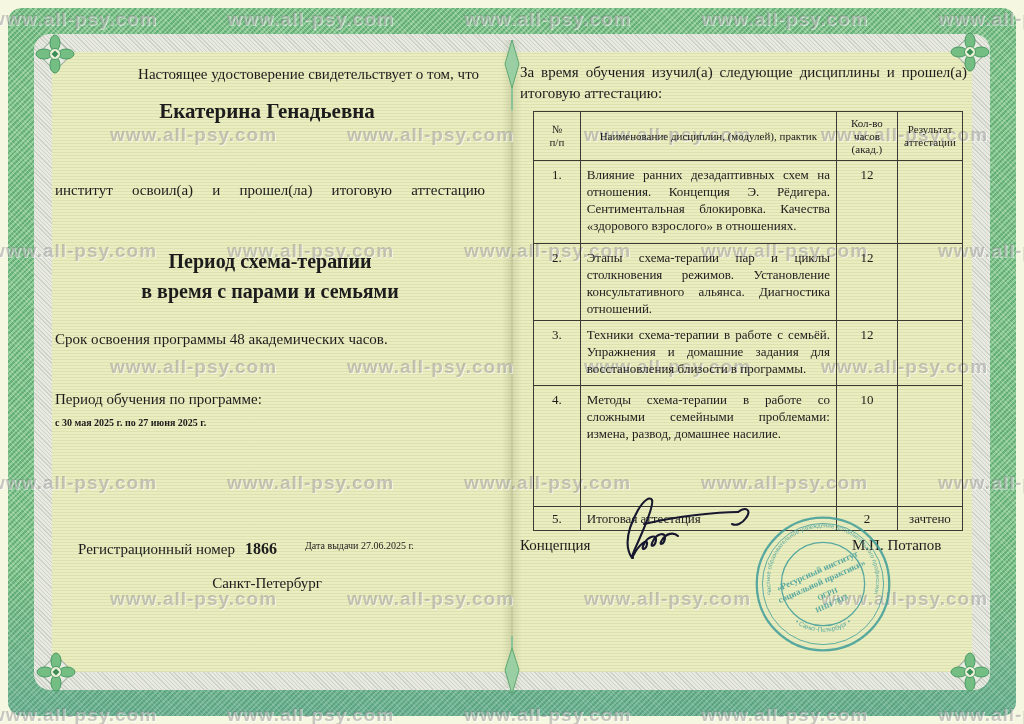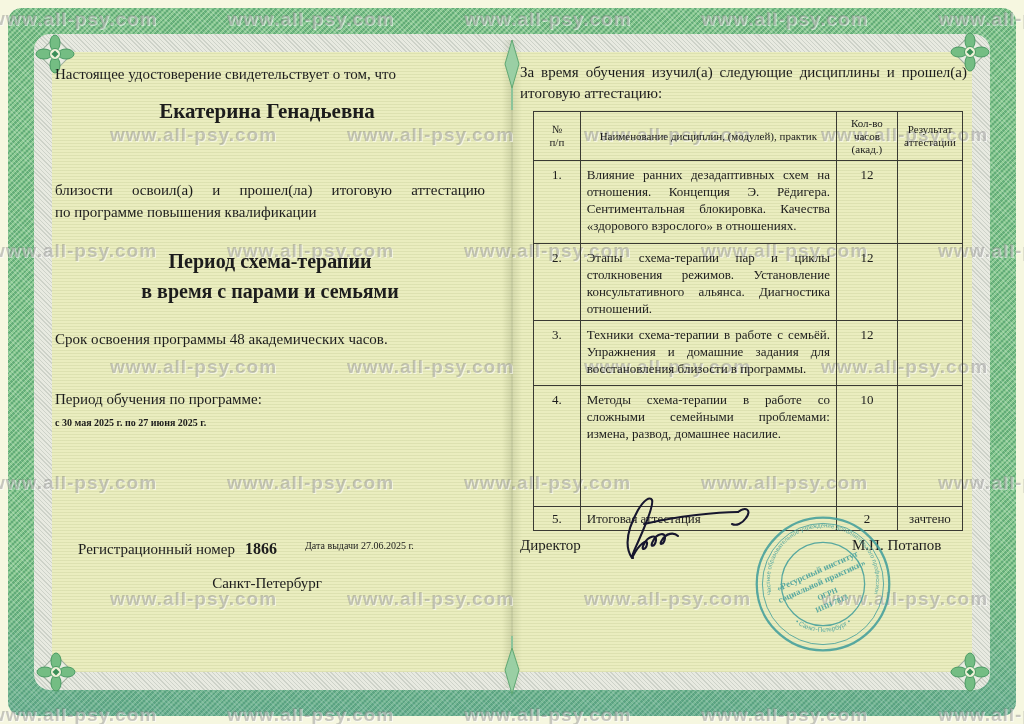--- a/index.html
+++ b/index.html
@@ -30,21 +30,21 @@
 
   
   .wm{position:absolute;white-space:nowrap;z-index:3;
       font:bold 19px "Liberation Sans",sans-serif;letter-spacing:1px;
       color:rgba(122,122,122,.40);
       text-shadow:1px 1px 0 rgba(255,255,255,.55);}
 
   
   .abs{position:absolute;z-index:4;}
   .just-line{display:block;text-align:justify;text-align-last:justify;}
-  .lp-intro{left:55px;top:66px;width:424px;font-size:15px;}
+  .lp-intro{left:55px;top:66px;width:424px;font-size:15px;text-align:right;}
   .lp-name{left:55px;top:97px;width:424px;text-align:center;font-weight:bold;font-size:21px;line-height:28px;}
   .lp-body{left:55px;top:179px;width:430px;font-size:15px;line-height:22px;}
   .lp-title{left:55px;top:246px;width:430px;text-align:center;font-weight:bold;font-size:20px;line-height:30px;}
   .lp-duration{left:55px;top:331px;font-size:15px;}
   .lp-period{left:55px;top:388px;font-size:15px;line-height:23px;}
   .lp-period .val{font-weight:bold;font-size:10px;}
   .lp-reg{left:78px;top:540px;font-size:15px;}
   .lp-reg .num{font-weight:bold;font-size:16px;margin-left:10px;}
   .lp-date{left:305px;top:540px;font-size:10px;}
   .lp-city{left:55px;top:575px;width:424px;text-align:center;font-size:15px;}
@@ -167,22 +167,21 @@
       <span class="wm" style="left: 938px; top: 704px;">www.all-psy.com</span>
     </div>
 
   <div class="abs lp-intro">Настоящее удостоверение свидетельствует о том, что</div>
 
   <div class="abs lp-name">
     <span style="display:block">Екатерина Генадьевна</span>
   </div>
 
   <div class="abs lp-body">
-    <span class="just-line">близости освоил(а) и прошел(ла) итоговую аттестацию</span>
-    <span style="display:block">по программе повышения квалификации</span>
+    <span class="just-line">институт освоил(а) и прошел(ла) итоговую аттестацию</span>
   </div>
 
   <div class="abs lp-title">
     <span style="display:block">Период схема-терапии</span>
     <span style="display:block">в время с парами и семьями</span>
   </div>
 
   <div class="abs lp-duration">Срок освоения программы 48 академических часов.</div>
 
   <div class="abs lp-period">
@@ -244,21 +243,21 @@
       </tr>
       <tr>
         <td class="num">5.</td>
         <td class="name">Итоговая аттестация</td>
         <td class="hours">2</td>
         <td class="res">зачтено</td>
       </tr>
     </tbody>
   </table>
 
-  <div class="abs rp-director">Директор</div>
+  <div class="abs rp-director">Концепция</div>
   <div class="abs rp-dirname">М.П. Потапов</div>
 
   <svg class="sig" width="195" height="78" viewBox="0 0 195 78">
     <g fill="none" stroke="#16162e" stroke-width="2.1" stroke-linecap="round">
       <path d="M46 70 C38 58 42 40 52 22 C58 12 64 8 66 12 C68 17 60 36 52 54 C48 63 45 69 47 70"></path>
       <path d="M47 68 C53 56 62 50 61 56 C60 62 54 63 58 56 C62 48 71 46 70 52 C69 59 63 60 67 53 C71 45 80 44 79 50 C78 57 72 58 76 52 C80 45 88 44 92 48"></path>
       <path d="M58 36 C92 28 132 24 152 24"></path>
       <path d="M152 24 C160 18 166 22 160 30 C156 36 150 38 146 36"></path>
     </g>
   </svg>

